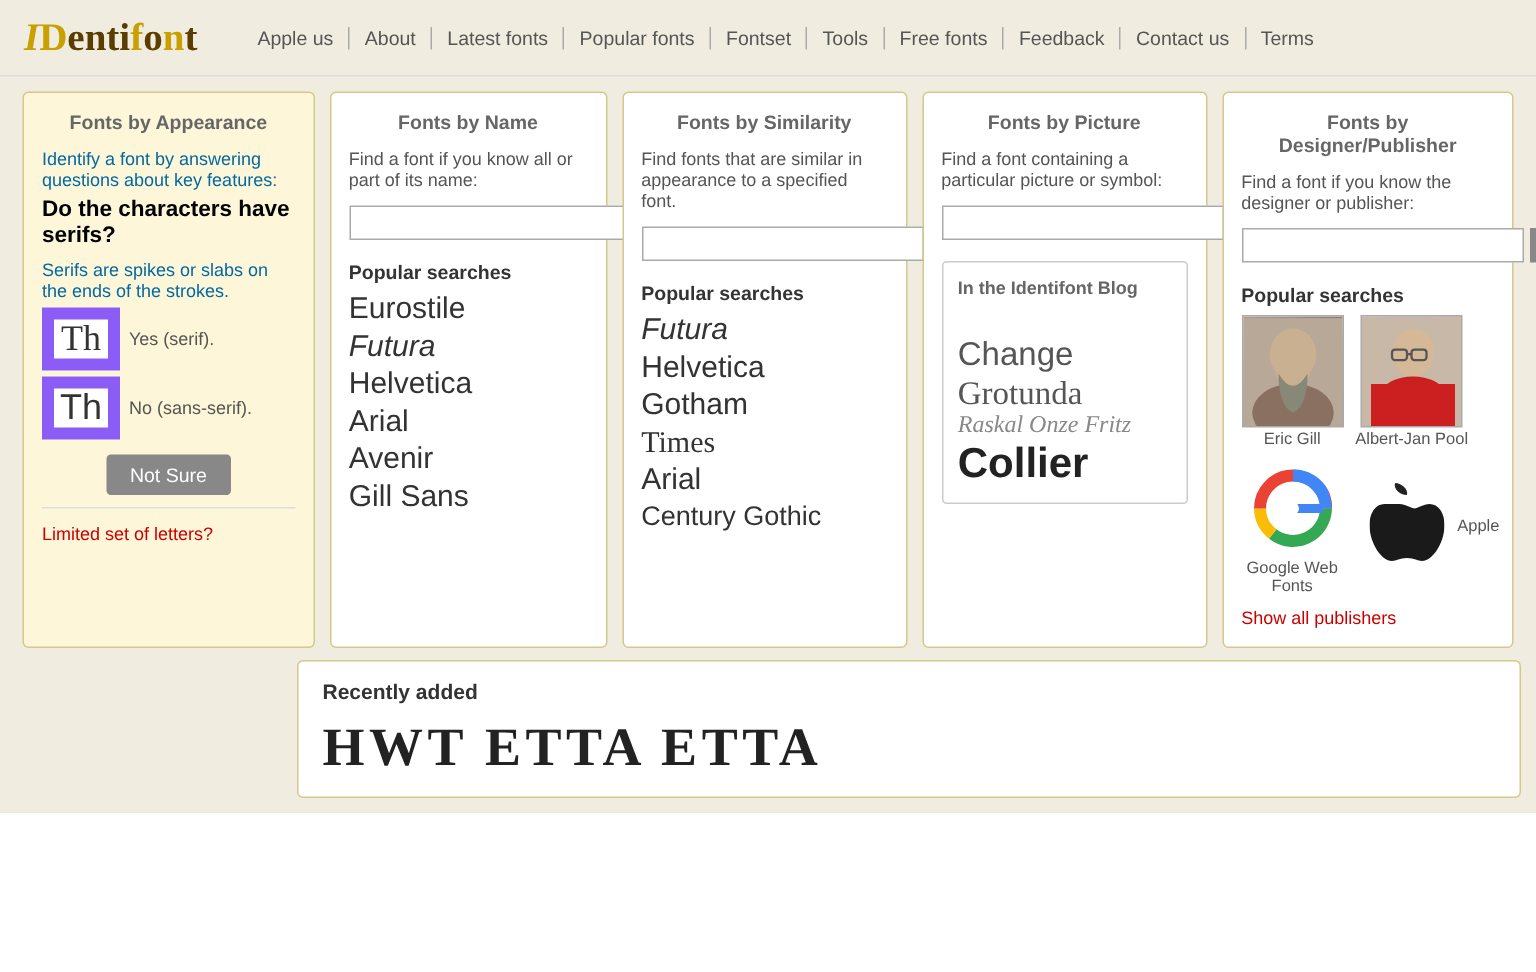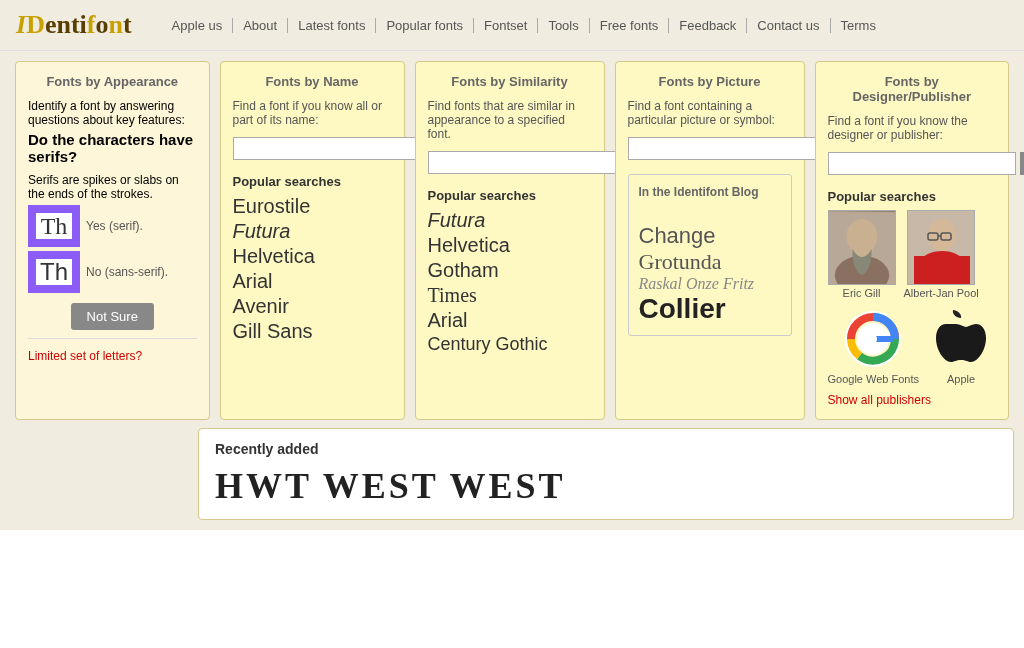--- a/index.html
+++ b/index.html
@@ -6,21 +6,21 @@
     body { font-family: Arial, sans-serif; font-size: 13px; background: #fff; color: #333; }
 
     
     #header { display: flex; align-items: center; padding: 10px 16px; border-bottom: 1px solid #ddd; }
     #logo { font-size: 26px; font-weight: bold; color: #c8a000; font-family: Georgia, serif; margin-right: 30px; }
     #nav { display: flex; gap: 0; }
     .nav-item { color: #555; text-decoration: none; padding: 0 10px; font-size: 13px; border-right: 1px solid #aaa; cursor: pointer; }
     .nav-item:last-child { border-right: none; }
 
     
-    .card { background: #fef9c3; border: 1px solid #d4c88a; border-radius: 4px; padding: 12px; flex: 1; margin: 0 5px; }
+    .card { background: #ffffff; border: 1px solid #d4c88a; border-radius: 4px; padding: 12px; flex: 1; margin: 0 5px; }
     .card-yellow { background: #fdf6d8; }
     .card h3 { font-size: 13px; font-weight: bold; color: #666; margin-bottom: 10px; text-align: center; }
 
     
     #appearance-card { max-width: 200px; min-width: 180px; }
     .appearance-question { font-size: 15px; font-weight: bold; color: #000; margin-bottom: 8px; }
     .not-sure-btn { background: #888; color: #ffffff; border: none; padding: 6px 16px; font-size: 13px; cursor: pointer; border-radius: 3px; display: block; margin: 0 auto; }
     .limited-link { color: #c00; font-size: 12px; text-decoration: none; cursor: pointer; margin-top: 10px; display: block; }
     .find-desc { font-size: 12px; color: #555; margin-bottom: 10px; }
     .search-row { display: flex; gap: 4px; margin-bottom: 14px; }
@@ -46,21 +46,21 @@
 
     hr.section-divider { border: none; border-top: 1px solid #ddd; margin: 8px 0; }
 
     
     .serif-sample-container { display: flex; align-items: center; gap: 6px; margin: 4px 0; }
     .th-box { width: 52px; height: 42px; border: 8px solid #8b5cf6; display: flex; align-items: center; justify-content: center; background: #fff; font-size: 24px; }
     .th-serif { font-family: 'Times New Roman', serif; }
     .th-sans { font-family: Arial, sans-serif; }
     .option-label { font-size: 12px; color: #555; }
 
-    .identify-label { font-size: 12px; color: #000000; margin-bottom: 4px; }
+    .identify-label { font-size: 12px; color: #0369a1; margin-bottom: 4px; }
   </style>
 </head>
 <body>
 
 <div id="main-wrapper">
 
   <div id="header">
     <div id="logo">
       <span style="color:#c8a000; font-style:italic;">I</span><span style="color:#c8a000;">D</span><span style="color:#5a3e00;">enti</span><span style="color:#c8a000;">f</span><span style="color:#5a3e00;">o</span><span style="color:#c8a000;">n</span><span style="color:#5a3e00;">t</span>
     </div>
@@ -218,38 +218,38 @@
               <circle cx="29" cy="29" r="16" fill="white"></circle>
 
               <rect x="29" y="26" width="20" height="6" fill="#4285F4"></rect>
 
               <circle cx="29" cy="29" r="4" fill="white"></circle>
             </svg>
           </div>
           <div style="font-size:11px;color:#555;text-align:center;">Google Web Fonts</div>
         </div>
 
-        <div style="display:flex;flex-direction:column;align-items:center;cursor:pointer;">
+        <div style="display:flex;align-items:center;cursor:pointer;">
           <div style="width:68px;height:68px;display:flex;align-items:center;justify-content:center;">
             <svg width="50" height="58" viewBox="0 0 50 58">
 
               <path d="M25 8 C20 8 16 4 17 0 C21 0 26 4 25 8Z" fill="#222"></path>
               <path d="M10 14 C4 14 0 20 0 28 C0 40 8 52 15 52 C18 52 20 50 25 50 C30 50 32 52 35 52 C42 52 50 40 50 28 C50 20 46 14 40 14 C36 14 32 17 30 17 C28 17 24 14 20 14 Q15 14 10 14Z" fill="#1a1a1a"></path>
             </svg>
           </div>
           <div style="font-size:11px;color:#555;text-align:center;">Apple</div>
         </div>
       </div>
 
       <a class="show-all-link">Show all publishers</a>
     </div>
   </div>
 
   <div id="bottom-row">
     <div id="bottom-left"></div>
     <div id="bottom-main">
       <div class="bottom-inner">
         <div class="recently-title">Recently added</div>
-        <div style="font-size:36px;font-family:'Times New Roman',serif;font-weight:bold;letter-spacing:3px;color:#222;cursor:pointer;">HWT WEST WEST</div>
+        <div style="font-size:36px;font-family:'Times New Roman',serif;font-weight:bold;letter-spacing:3px;color:#222;cursor:pointer;">HWT ETTA ETTA</div>
       </div>
     </div>
   </div>
 </div>
 
 </body></html>

